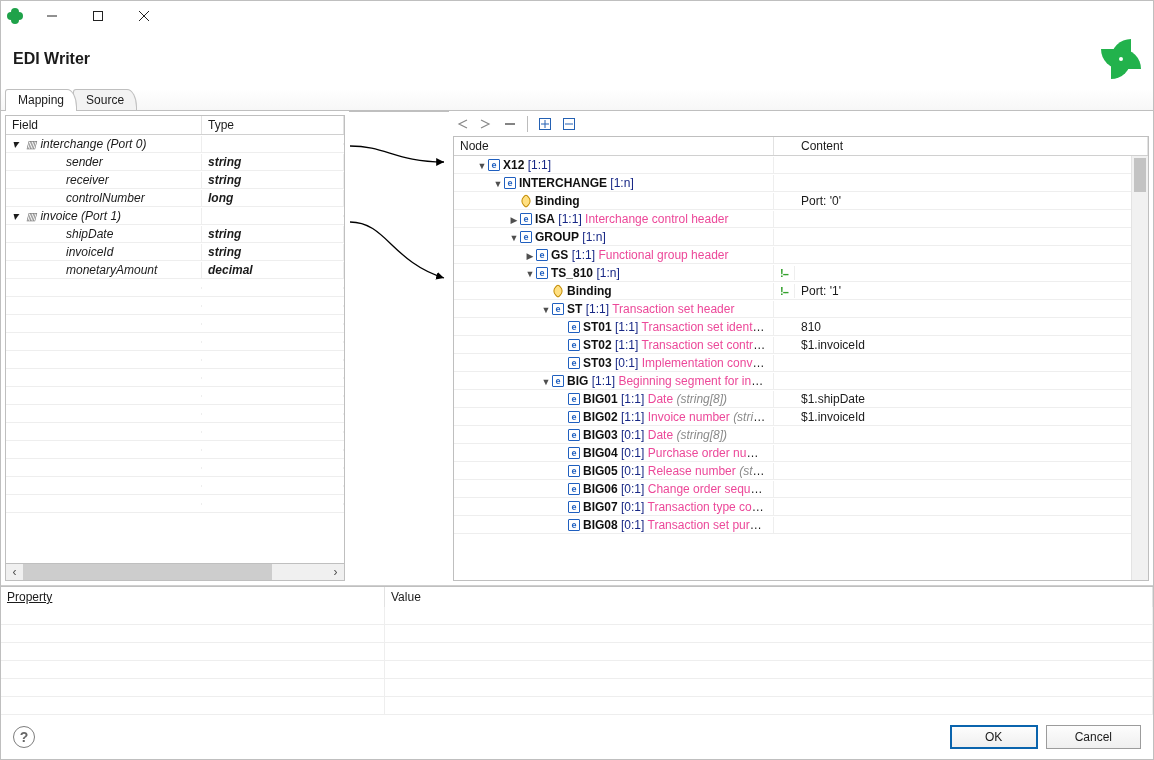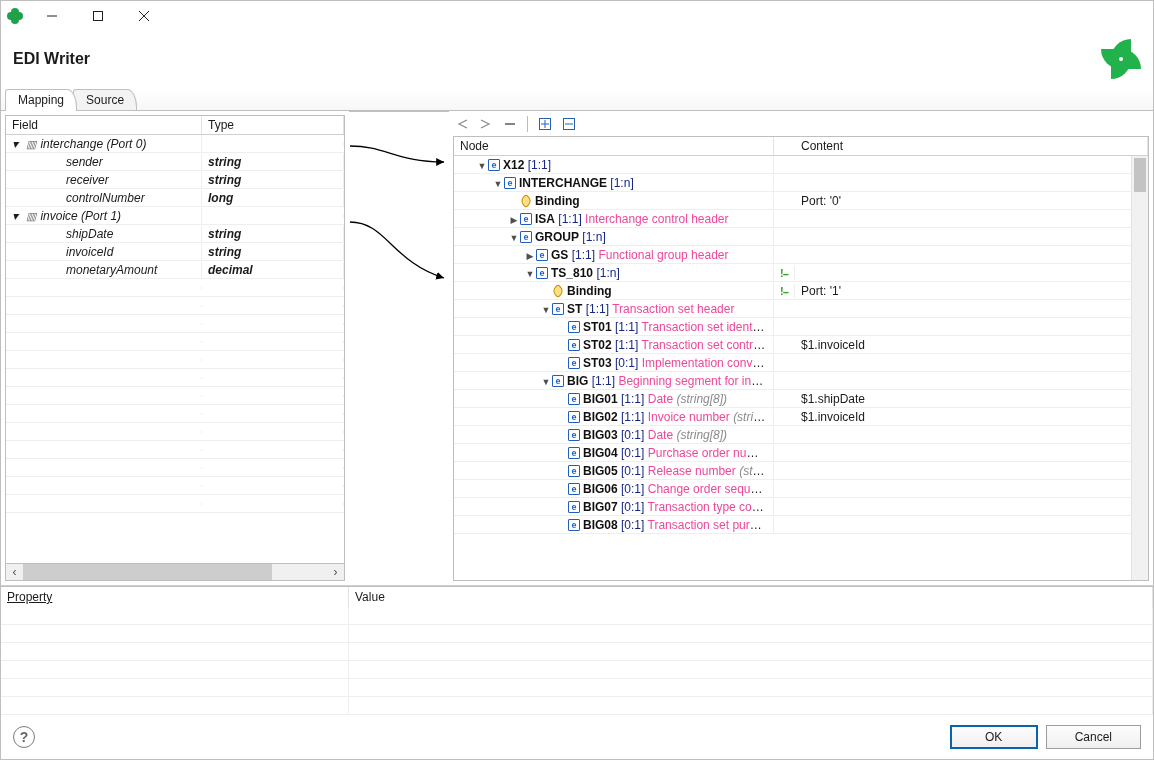--- a/index.html
+++ b/index.html
@@ -246,21 +246,21 @@
     background:#c3c3c3;
   }
 
   
   .propgrid {
     border-top:1px solid #bfbfbf;
     background:#fff;
   }
   .propgrid .ghead { display:flex; }
   .propgrid .ghead .pcol { padding:3px 6px; border-right:1px solid #e2e2e2;}
-  .propgrid .pcol.prop { width:348px;text-decoration:underline;}
+  .propgrid .pcol.prop { width:384px;text-decoration:underline;}
   .propgrid .pcol.val { flex:1;}
   .propgrid .prow {
     display:flex; height:18px; border-bottom:1px solid #eeeeee;
   }
   .propgrid .prow .pcol { border-right:1px solid #eeeeee;}
 
   
   .footer {
     display:flex; align-items:center; justify-content:space-between;
     padding:10px 12px;
@@ -520,20 +520,21 @@
               <div class="gcell content-col">Port: '1'</div>
             </div>
             <div class="grow">
               <div class="gcell node-col ni" style="padding-left: 86px;"><span class="tw">▼</span><span class="eicon">e</span><span class="strong">ST</span> <span class="card">[1:1]</span> <span class="desc">Transaction set header</span></div>
               <div class="gcell ic-col"></div>
               <div class="gcell content-col"></div>
             </div>
             <div class="grow">
               <div class="gcell node-col ni" style="padding-left: 102px;"><span class="tw"></span><span class="eicon">e</span><span class="strong">ST01</span> <span class="card">[1:1]</span> <span class="desc">Transaction set identifier co</span></div>
               <div class="gcell ic-col"></div>
+              <div class="gcell content-col">810</div>
             </div>
             <div class="grow">
               <div class="gcell node-col ni" style="padding-left: 102px;"><span class="tw"></span><span class="eicon">e</span><span class="strong">ST02</span> <span class="card">[1:1]</span> <span class="desc">Transaction set control num</span></div>
               <div class="gcell ic-col"></div>
               <div class="gcell content-col">$1.invoiceId</div>
             </div>
             <div class="grow">
               <div class="gcell node-col ni" style="padding-left: 102px;"><span class="tw"></span><span class="eicon">e</span><span class="strong">ST03</span> <span class="card">[0:1]</span> <span class="desc">Implementation conventio</span></div>
               <div class="gcell ic-col"></div>
               <div class="gcell content-col"></div>

